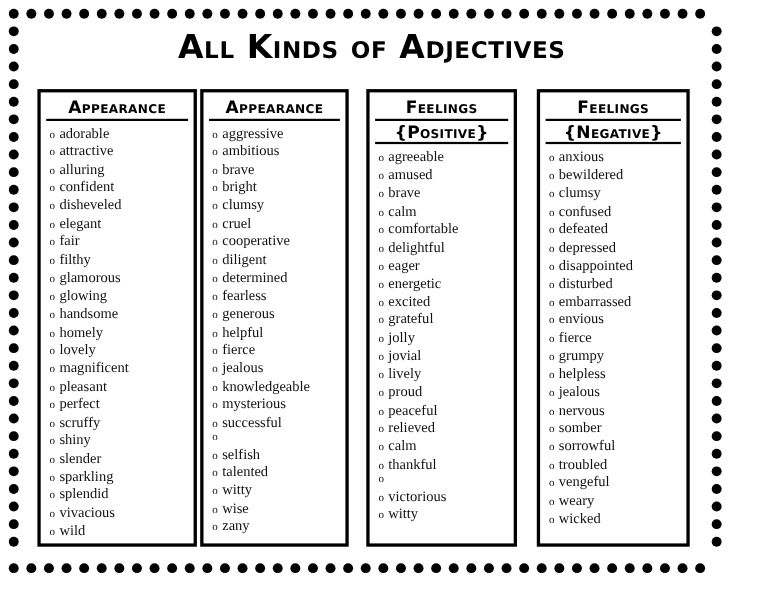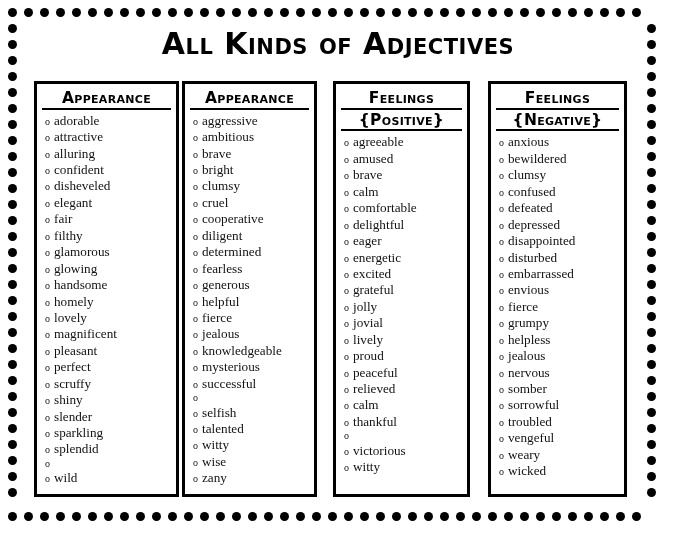--- a/index.html
+++ b/index.html
@@ -343,20 +343,21 @@
         <li class="word-item">
           <span class="bullet">o</span>
           <span class="word-label">sparkling</span>
         </li>
         <li class="word-item">
           <span class="bullet">o</span>
           <span class="word-label">splendid</span>
         </li>
         <li class="word-item">
           <span class="bullet">o</span>
+          <span class="word-label">vivacious</span>
         </li>
         <li class="word-item">
           <span class="bullet">o</span>
           <span class="word-label">wild</span>
         </li>
       </ul>
   </div>
 
   <div class="box" id="box-1">
     <div class="box-header">

